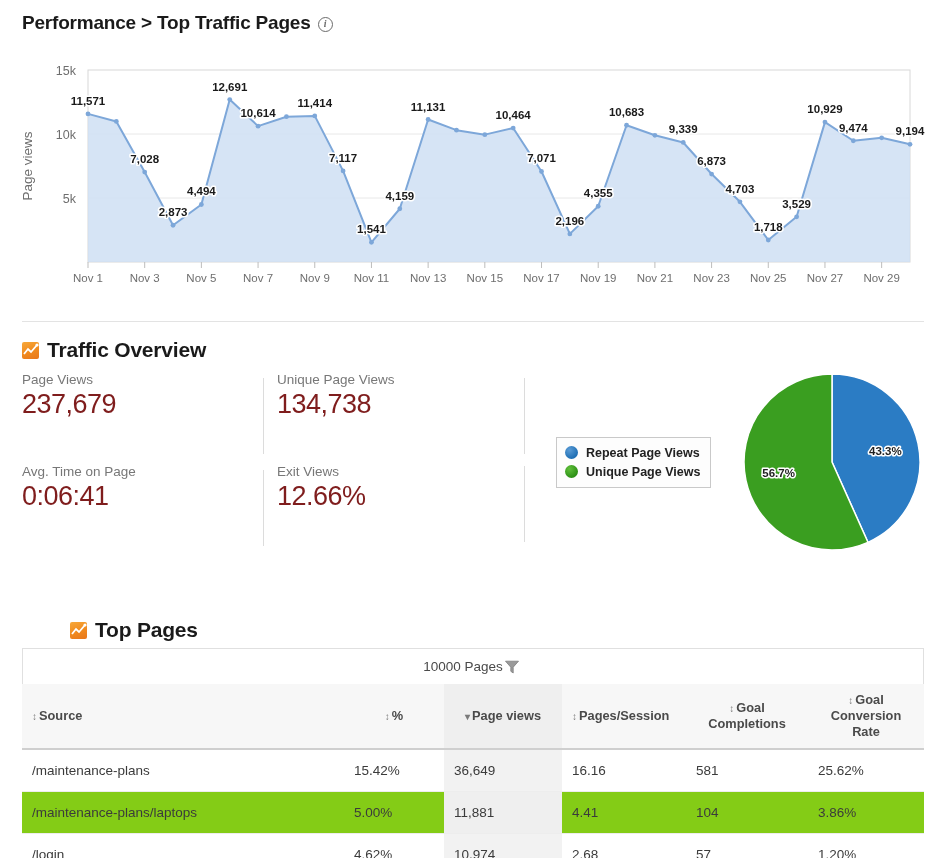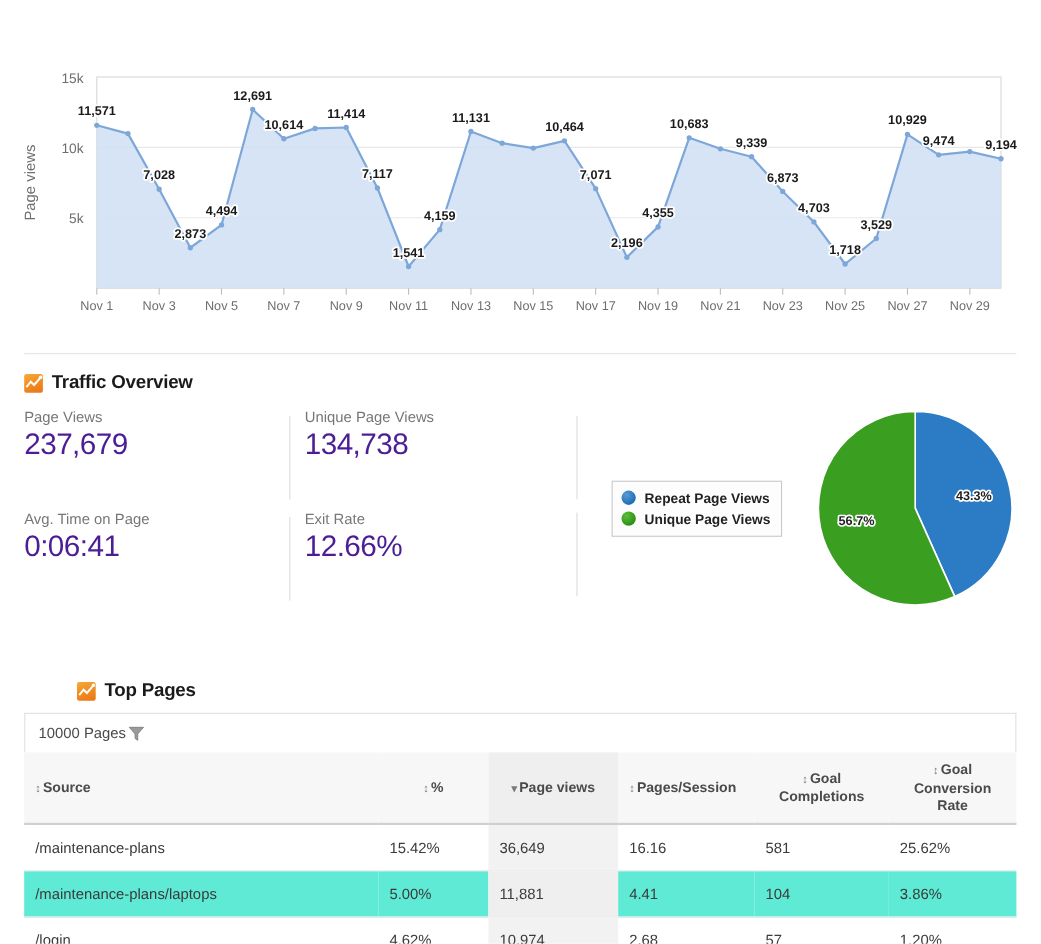--- a/index.html
+++ b/index.html
@@ -29,39 +29,39 @@
   }
 
   
   .chart-wrap { position:absolute; left:0; top:52px; width:946px; height:248px; }
   .chart-svg { display:block; }
   .divider { position:absolute; left:22px; width:902px; height:1px; background:#e3e3e3; }
 
   
   .section-title {
     position:absolute; display:flex; align-items:center; gap:8px;
-    font-size:17px; font-weight:bold; color:#1a1a1a; letter-spacing:-0.2px;
+    font-size:21px; font-weight:bold; color:#1a1a1a; letter-spacing:-0.2px;
   }
   .mini-chart-icon {
     width:17px; height:17px; border-radius:2px; position:relative; overflow:hidden;
     background: linear-gradient(160deg,#f7a83a 0%, #f08a1e 55%, #e8761a 100%);
     flex: 0 0 auto;
   }
   .mini-chart-icon svg { position:absolute; left:0; top:0; }
 
   
   .kpi-grid { position:absolute; left:22px; top:372px; width:510px; }
   .kpi-row { display:flex; }
   .kpi-cell { width:255px; padding-right:14px; position:relative; }
   .kpi-cell.sep::before {
     content:""; position:absolute; left:-14px; top:6px;
     width:1px; height:76px; background:#dcdcdc;
   }
   .kpi-label { font-size:13.5px; color:#777777; margin-bottom:2px; }
-  .kpi-value { font-size:27px; color:#4c1d95; font-weight:400; letter-spacing:-0.5px; }
+  .kpi-value { font-size:27px; color:#7f1d1d; font-weight:400; letter-spacing:-0.5px; }
   .kpi-row + .kpi-row { margin-top:44px; }
   .kpi-vline {
     position:absolute; left:524px; top:378px; width:1px; height:76px; background:#dcdcdc;
   }
   .kpi-vline2 {
     position:absolute; left:524px; top:466px; width:1px; height:76px; background:#dcdcdc;
   }
 
   
   .pie-legend {
@@ -75,21 +75,21 @@
   .legend-dot.green{ background: radial-gradient(circle at 35% 30%, #5fbf3a, #2d9016 70%); }
   .legend-text { font-size:12.5px; font-weight:bold; color:#222222; white-space:nowrap; }
 
   
   .pie-wrap { position:absolute; left:742px; top:372px; width:180px; height:180px; }
 
   
   .tp-bar {
     position:absolute; left:22px; top:648px; width:902px; height:36px;
     border:1px solid #e0e0e0; border-bottom:none; background:#ffffff;
-    display:flex; align-items:center; justify-content:flex-start; padding:0 14px 0 12px;
+    display:flex; align-items:center; justify-content:center; padding:0 14px 0 12px;
   }
   .tp-bar-label { font-size:13.5px; color:#4a4a4a; }
   .funnel-icon { width:18px; height:18px; }
 
   table.top-pages {
     position:absolute; left:22px; top:684px; width:902px;
     border-collapse:collapse; table-layout:fixed;
   }
   table.top-pages th {
     background:#f7f7f7; border-bottom:2px solid #cfcfcf;
@@ -101,29 +101,33 @@
   table.top-pages th.c-pv { text-align:center; width:118px; background:#efefef; }
   table.top-pages th.c-ps { text-align:left; width:124px; }
   table.top-pages th.c-gc { text-align:center; width:122px; }
   table.top-pages th.c-gcr { text-align:center; width:116px; }
   .sort-mark { font-size:10px; color:#7a7a7a; margin-right:2px; }
   table.top-pages td {
     font-size:13.5px; color:#3b3b3b; padding:13px 10px;
     border-bottom:1px solid #ededed; 
   }
   table.top-pages td.src { text-align:left; }
-  table.top-pages tr.alt td { background:#5eead4; }
+  table.top-pages tr.alt td { background:#84cc16; }
   table.top-pages td.pv { background:#f2f2f2; }
   table.top-pages tr.alt td.pv { background:#efefef; }
 </style>
 </head>
 <body>
 
 <div class="page">
 
+  <div class="page-title">
+    <span>Performance &gt; Top Traffic Pages</span>
+    <span class="info-icon">i</span>
+  </div>
 
   <div class="chart-wrap">
     <svg class="chart-svg" id="lineChart" width="946" height="248">
         <rect x="88" y="18" width="822" height="192" fill="#ffffff" stroke="#d8d8d8" stroke-width="1"></rect>
         <line x1="88" y1="146" x2="910" y2="146" stroke="#e8e8e8" stroke-width="1"></line>
         <text x="76" y="151" text-anchor="end" font-size="12.5" fill="#6e6e6e" font-family="&quot;Liberation Sans&quot;, sans-serif">5k</text>
         <line x1="88" y1="82" x2="910" y2="82" stroke="#e8e8e8" stroke-width="1"></line>
         <text x="76" y="87" text-anchor="end" font-size="12.5" fill="#6e6e6e" font-family="&quot;Liberation Sans&quot;, sans-serif">10k</text>
         <text x="76" y="23" text-anchor="end" font-size="12.5" fill="#6e6e6e" font-family="&quot;Liberation Sans&quot;, sans-serif">15k</text>
         <text x="0" y="0" text-anchor="middle" font-size="13.5" fill="#6e6e6e" font-family="&quot;Liberation Sans&quot;, sans-serif" transform="translate(32,114) rotate(-90)">Page views</text>
@@ -262,21 +266,21 @@
         <div class="kpi-label">Unique Page Views</div>
         <div class="kpi-value">134,738</div>
       </div>
     </div>
     <div class="kpi-row">
       <div class="kpi-cell">
         <div class="kpi-label">Avg. Time on Page</div>
         <div class="kpi-value">0:06:41</div>
       </div>
       <div class="kpi-cell sep">
-        <div class="kpi-label">Exit Rate</div>
+        <div class="kpi-label">Exit Views</div>
         <div class="kpi-value">12.66%</div>
       </div>
     </div>
   </div>
   <div class="kpi-vline"></div>
   <div class="kpi-vline2"></div>
 
   <div class="pie-legend">
     <div class="legend-item">
       <span class="legend-dot blue"></span>

